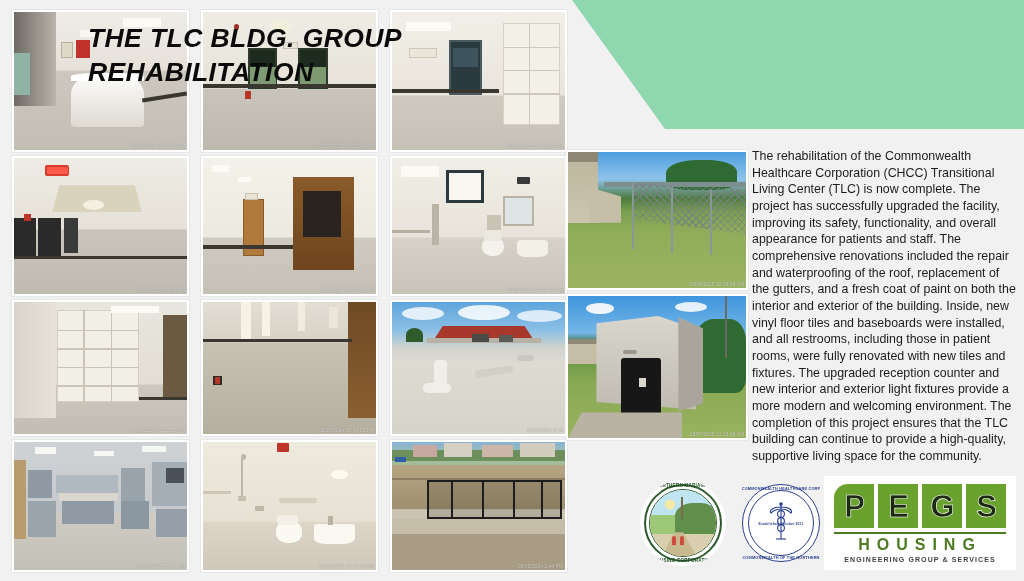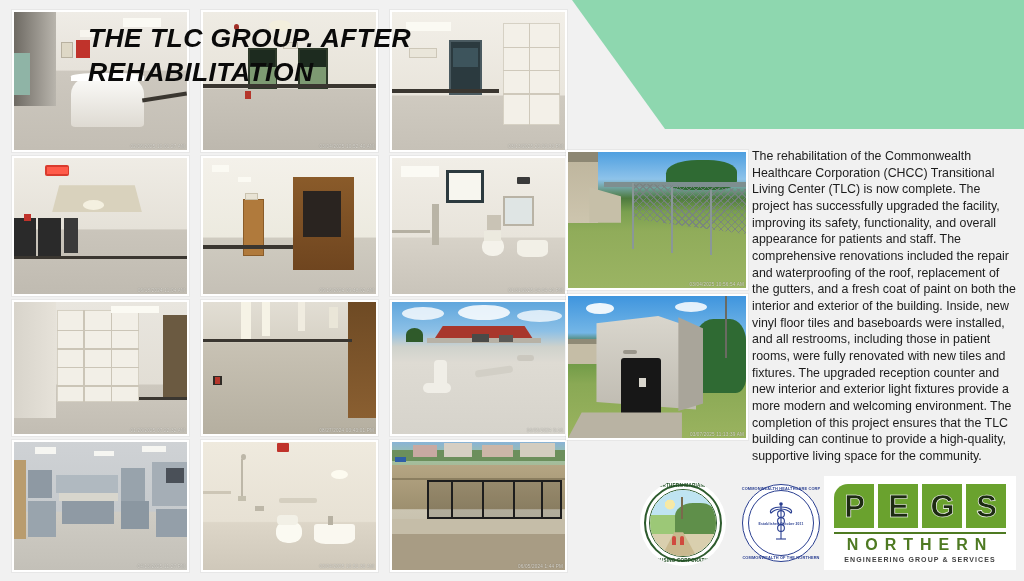--- a/index.html
+++ b/index.html
@@ -398,21 +398,21 @@
       <div style="position:absolute;left:40%;top:58%;width:4%;height:6%;background:#d9d6cd;"></div>
       <div style="position:absolute;left:31%;top:38%;width:8%;height:3%;background:#9a968b;border-radius:2px;"></div>
       <div style="position:absolute;left:88%;top:0;width:2px;height:44%;background:#6a6a62;"></div>
       <div style="position:absolute;left:0;top:82%;width:64%;height:18%;background:#b9b3a3;clip-path:polygon(12% 0,100% 0,100% 100%,0 100%);"></div>
       <div class="ts">03/07/2025 11:13:39 AM</div>
     </div>
   </div>
 </div>
 
 <div id="banner"></div>
-<div id="banner-title">THE TLC GROUP. AFTER REHABILITATION</div>
+<div id="banner-title">THE TLC BLDG. GROUP REHABILITATION</div>
 
 <p id="body-text">The rehabilitation of the Commonwealth Healthcare Corporation (CHCC) Transitional Living Center (TLC) is now complete. The project has successfully upgraded the facility, improving its safety, functionality, and overall appearance for patients and staff. The comprehensive renovations included the repair and waterproofing of the roof, replacement of the gutters, and a fresh coat of paint on both the interior and exterior of the building. Inside, new vinyl floor tiles and baseboards were installed, and all restrooms, including those in patient rooms, were fully renovated with new tiles and fixtures. The upgraded reception counter and new interior and exterior light fixtures provide a more modern and welcoming environment. The completion of this project ensures that the TLC building can continue to provide a high-quality, supportive living space for the community.</p>
 
 <div id="logo-strip">
 
   <div class="logo seal" id="logo-nmhc">
     <div id="nmhc-circle"></div>
     <div id="nmhc-ring">
       <div id="nmhc-scene">
         <div id="nmhc-hill"></div>
@@ -459,16 +459,16 @@
         <span class="pegs-letter">E</span>
       </div>
       <div class="pegs-block">
         <span class="pegs-letter">G</span>
       </div>
       <div class="pegs-block">
         <span class="pegs-letter">S</span>
       </div>
     </div>
     <div id="pegs-rule"></div>
-    <div id="pegs-pacific">NORTHERN</div>
+    <div id="pegs-pacific">HOUSING</div>
     <div id="pegs-tagline">ENGINEERING GROUP &amp; SERVICES</div>
   </div>
 </div>
 
 </body></html>

